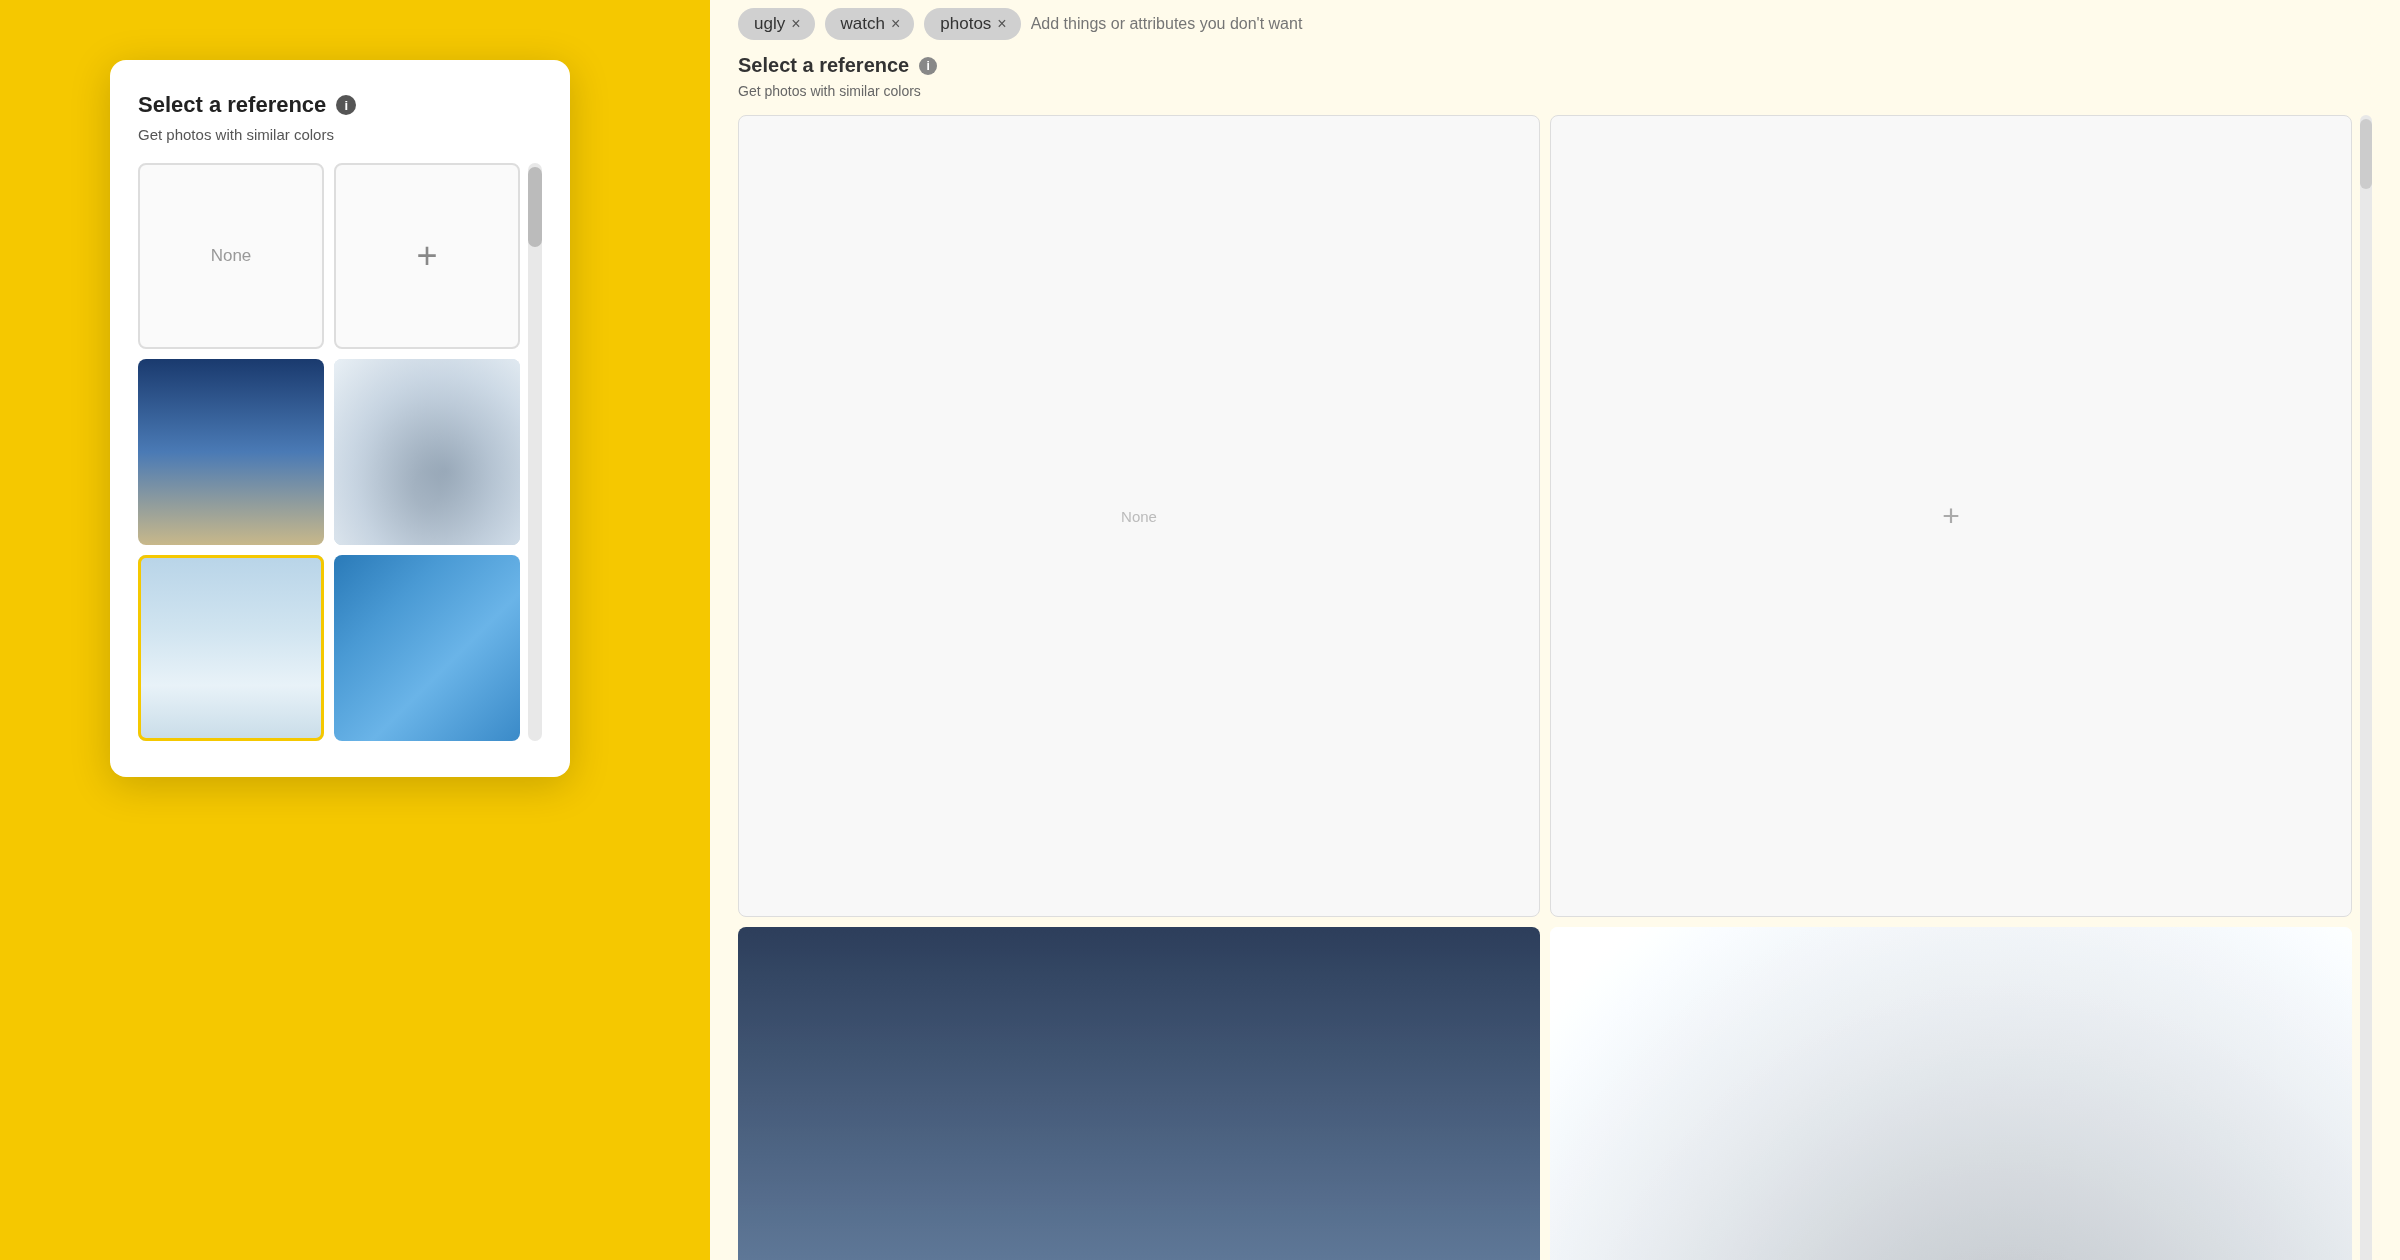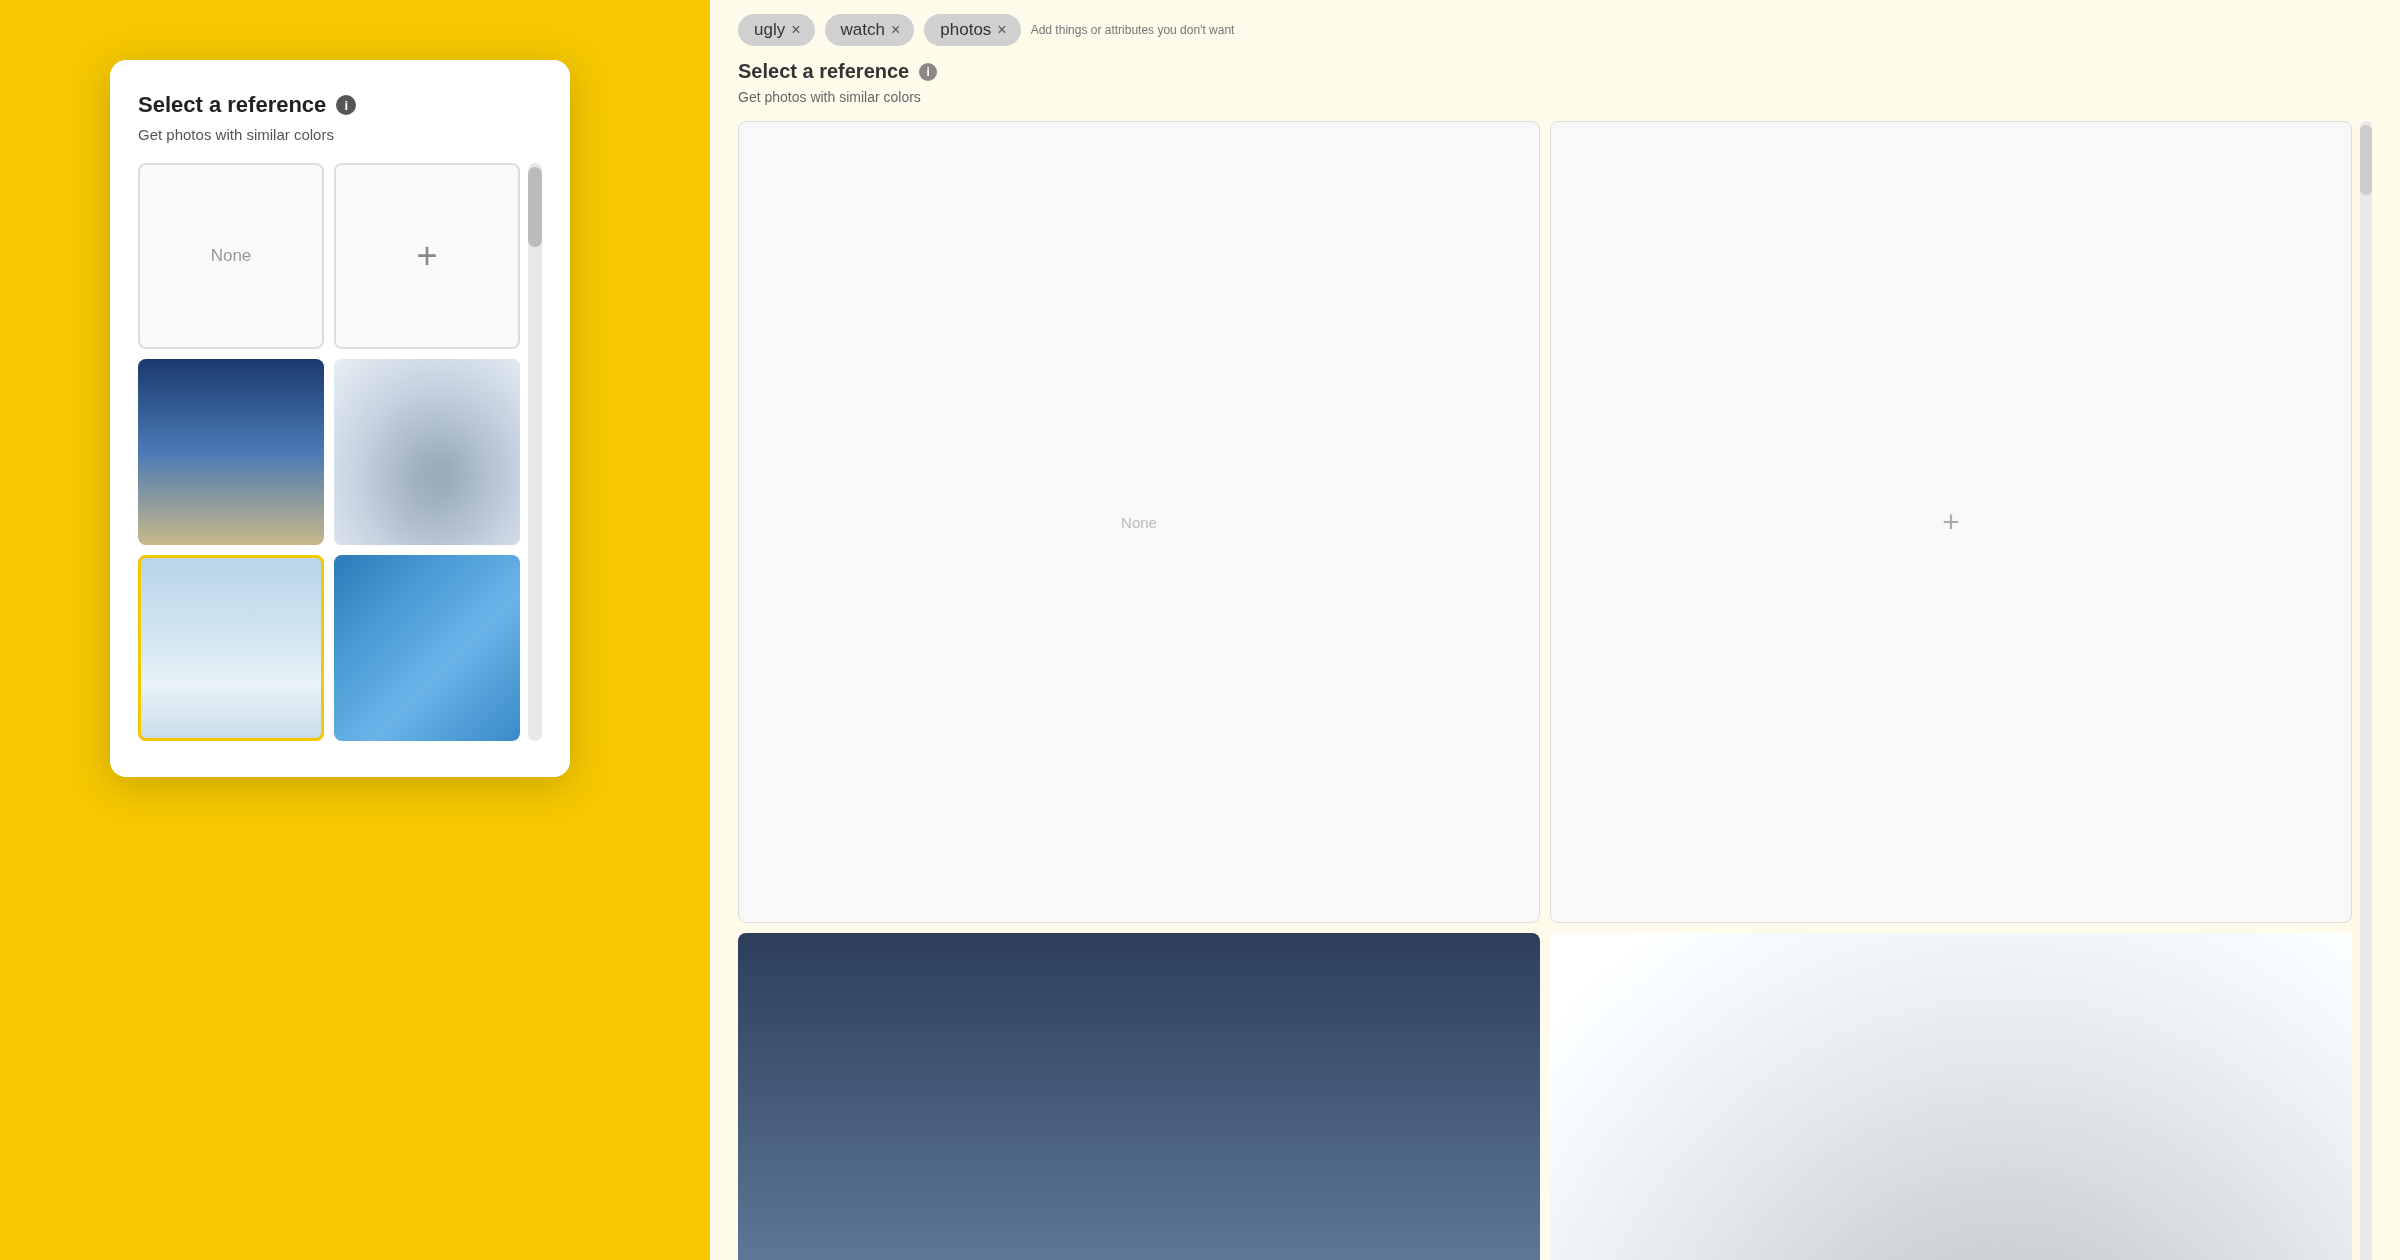--- a/index.html
+++ b/index.html
@@ -164,21 +164,21 @@
       right: 0;
       bottom: 0;
       background: rgba(255,255,255,0.92);
     }
 
     
     .tags-row {
       display: flex;
       align-items: center;
       gap: 10px;
-      padding: 14px 28px 14px;
+      padding: 8px 28px 14px;
       flex-wrap: wrap;
     }
 
     .tag-chip {
       display: flex;
       align-items: center;
       gap: 6px;
       background: #d0d0d0;
       border-radius: 20px;
       padding: 6px 14px 6px 16px;
@@ -189,21 +189,21 @@
     .tag-close {
       font-size: 16px;
       color: #555;
       cursor: pointer;
       line-height: 1;
     }
 
     .add-exclusion-input {
       border: none;
       background: transparent;
-      font-size: 12px;
+      font-size: 16px;
       color: #aaa;
       outline: none;
       min-width: 300px;
     }
 
     .right-panel-title-row {
       display: flex;
       align-items: center;
       gap: 10px;
       margin-bottom: 6px;

